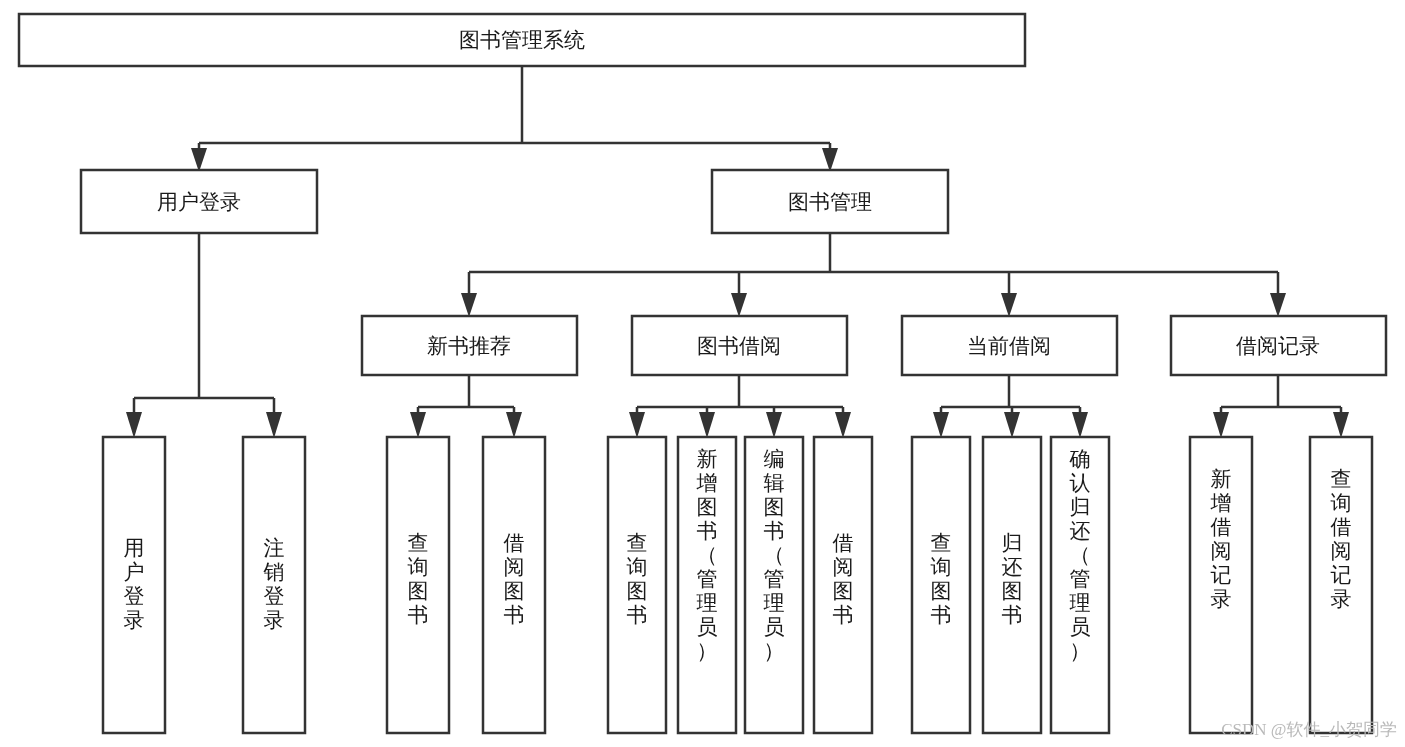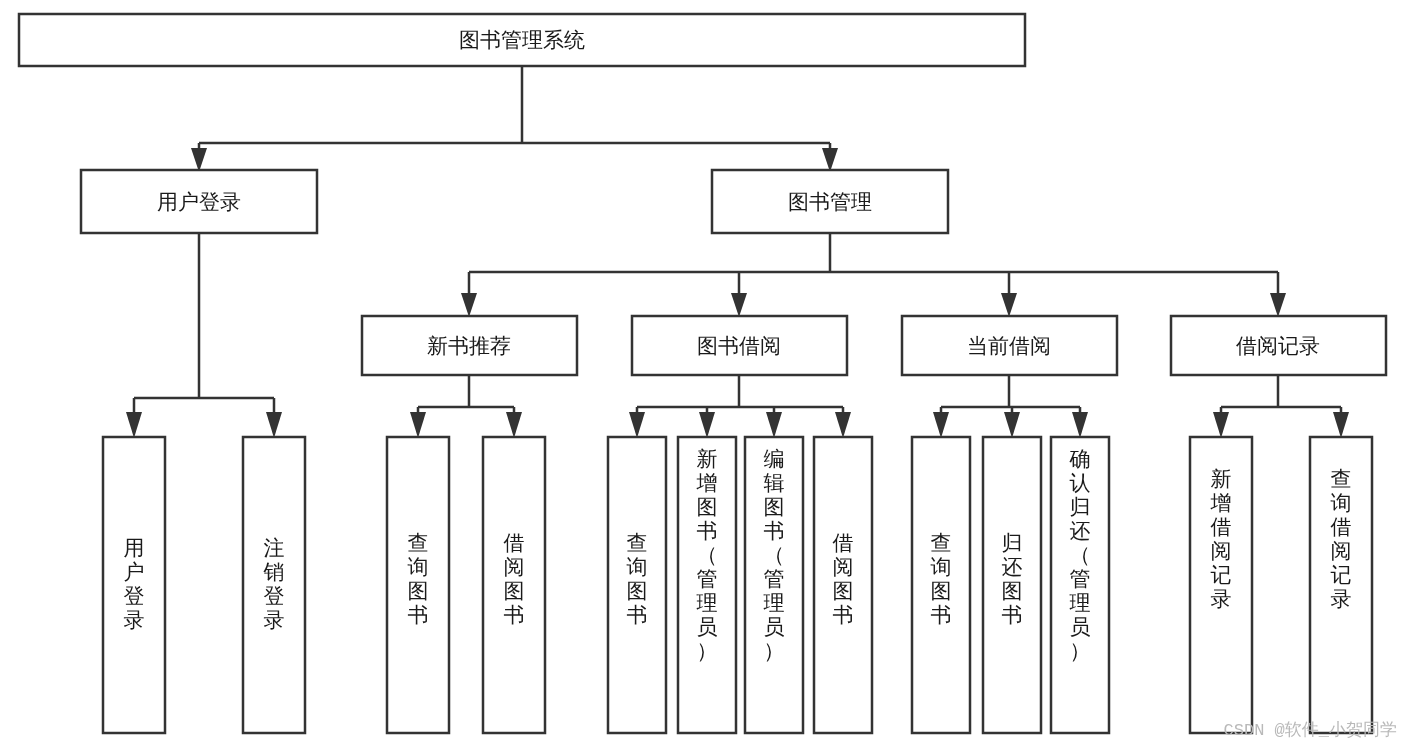--- a/index.html
+++ b/index.html
@@ -38,21 +38,21 @@
   .conn {
     stroke: #333333;
     stroke-width: 2.5;
     fill: none;
   }
   .arrow-head { fill: #333333; }
   .watermark {
     position: absolute;
     right: 8px;
     bottom: 6px;
-    font-family: Liberation Mono, monospace;
+    font-family: Liberation Serif, serif;
     font-size: 17px;
     color: #b9b9b9;
     white-space: nowrap;
     pointer-events: none;
   }
 </style>
 </head>
 <body>
 
 <svg id="diagram" viewBox="0 0 1405 747" xmlns="http://www.w3.org/2000/svg">

